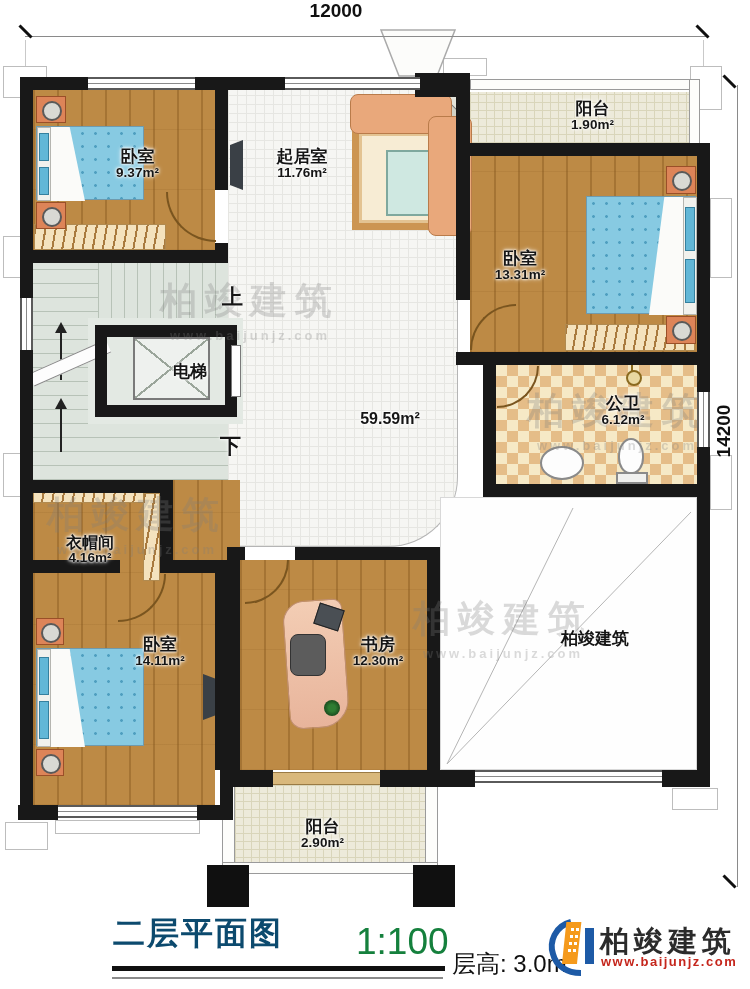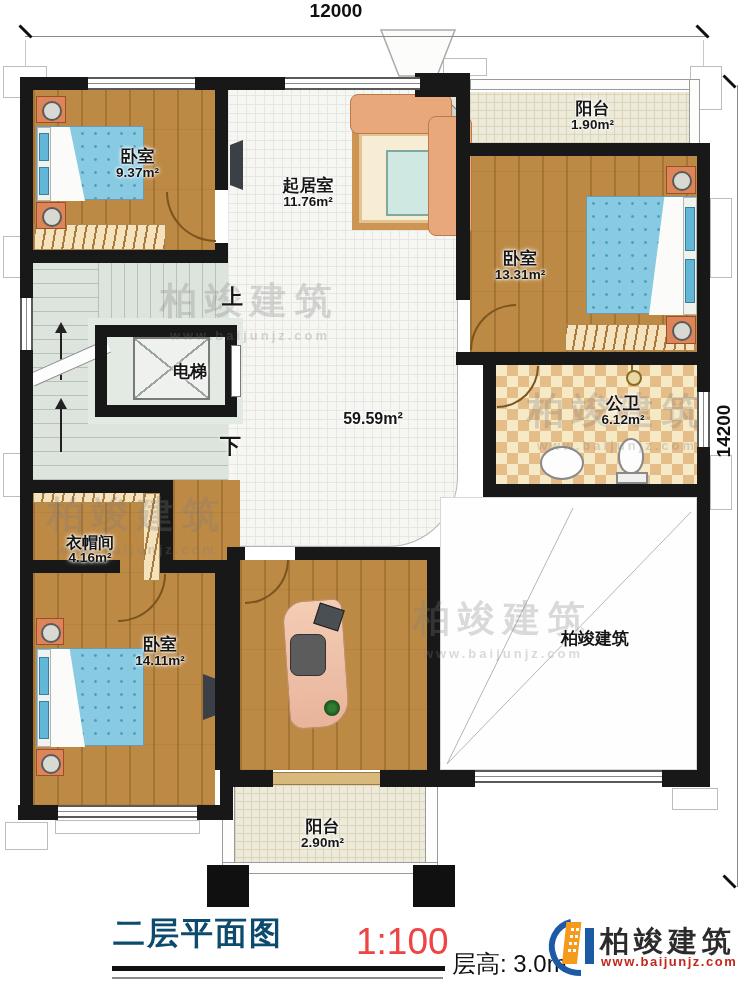--- a/index.html
+++ b/index.html
@@ -58,21 +58,21 @@
   .tick{position:absolute;width:17px;height:3px;background:#101010;transform:rotate(45deg);z-index:3;}
   .ext{position:absolute;background:#c9c9c9;z-index:1;}
   .dimtxt{position:absolute;z-index:3;font-weight:bold;font-size:19px;color:#101010;text-align:center;}
   .wm{position:absolute;z-index:7;opacity:.28;color:#7d7d7d;text-align:center;pointer-events:none;}
   .wm .big{font-size:37px;font-weight:bold;letter-spacing:8px;white-space:nowrap;}
   .wm .small{font-size:13px;font-weight:bold;letter-spacing:3px;}
   .tv{position:absolute;z-index:6;background:#3a4046;}
   .col{position:absolute;background:#101010;z-index:6;}
   
   .t-title{position:absolute;z-index:9;font-size:32px;font-weight:bold;color:#0c4a6e;letter-spacing:2px;}
-  .t-scale{position:absolute;z-index:9;font-size:37px;color:#ef4444;}
+  .t-scale{position:absolute;z-index:9;font-size:37px;color:#15803d;}
   .t-floor{position:absolute;z-index:8;font-size:24px;color:#101010;}
   .t-rule{position:absolute;z-index:9;background:#101010;}
   .t-rule2{position:absolute;z-index:9;background:#8a8a8a;}
   .brandname{position:absolute;z-index:10;font-size:29px;font-weight:bold;color:#2b2b2b;letter-spacing:5px;white-space:nowrap;}
   .brandurl{position:absolute;z-index:10;font-size:13px;font-weight:bold;color:#c5261c;letter-spacing:1.5px;white-space:nowrap;}
   .updown{position:absolute;z-index:8;font-size:21px;font-weight:bold;color:#151515;text-shadow:0 0 2px #fff,0 0 4px #fff;}
   .note{position:absolute;z-index:9;font-size:22px;font-weight:bold;color:#101010;white-space:nowrap;}
 </style>
 </head>
 <body>
@@ -268,49 +268,53 @@
   </div>
   <div class="wm" style="left:502px;top:386px;width:230px;">
     <span class="big">柏竣建筑</span>
     <span class="small">www.baijunjz.com</span>
   </div>
 
   <div class="lblbox" style="left:90px;top:148px;width:95px;">
     <span class="nm">卧室</span>
     <span class="ar">9.37m²</span>
   </div>
-  <div class="lblbox" style="left:258px;top:148px;width:100px;margin-top:29px;">
+  <div class="lblbox" style="left:252px;top:148px;width:100px;">
     <span class="nm">起居室</span>
     <span class="ar">11.76m²</span>
   </div>
   <div class="lblbox" style="left:545px;top:100px;width:95px;">
     <span class="nm">阳台</span>
     <span class="ar">1.90m²</span>
   </div>
   <div class="lblbox" style="left:470px;top:250px;width:100px;">
     <span class="nm">卧室</span>
     <span class="ar">13.31m²</span>
   </div>
   <div class="lblbox" style="left:150px;top:363px;width:80px;">
     <span class="nm">电梯</span>
   </div>
   <div class="lblbox" style="left:578px;top:395px;width:90px;">
     <span class="nm">公卫</span>
     <span class="ar">6.12m²</span>
   </div>
-  <div class="lblbox" style="left:313px;top:410px;width:120px;">
+  <div class="lblbox" style="left:330px;top:410px;width:120px;">
     <span class="ar" style="font-size:16px;">59.59m²</span>
   </div>
   <div class="lblbox" style="left:40px;top:534px;width:100px;">
     <span class="nm" style="font-size:16px;">衣帽间</span>
     <span class="ar">4.16m²</span>
   </div>
   <div class="lblbox" style="left:110px;top:636px;width:100px;">
     <span class="nm">卧室</span>
     <span class="ar">14.11m²</span>
+  </div>
+  <div class="lblbox" style="left:328px;top:636px;width:100px;">
+    <span class="nm">书房</span>
+    <span class="ar">12.30m²</span>
   </div>
   <div class="lblbox" style="left:540px;top:630px;width:110px;">
     <span class="nm">柏竣建筑</span>
   </div>
   <div class="lblbox" style="left:275px;top:818px;width:95px;">
     <span class="nm">阳台</span>
     <span class="ar">2.90m²</span>
   </div>
   <span class="updown" style="left:222px;top:283px;">上</span>
   <span class="updown" style="left:220px;top:432px;">下</span>

